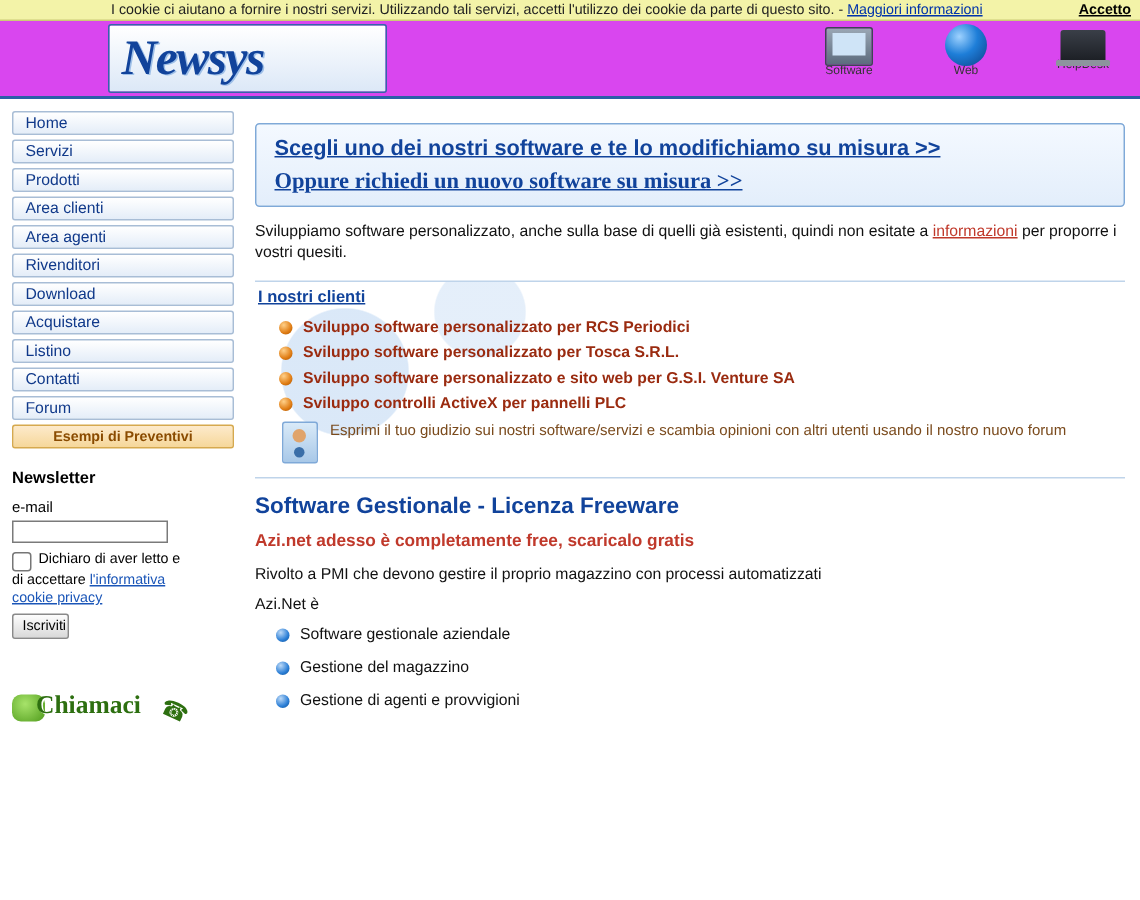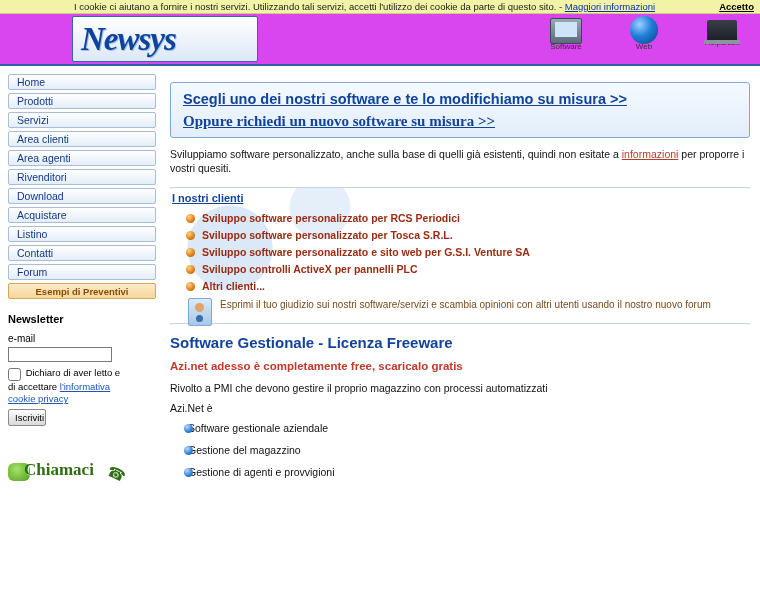--- a/index.html
+++ b/index.html
@@ -411,21 +411,21 @@
   .freeware ul {
     margin: 0;
     padding: 0 0 0 14px;
     list-style: none;
   }
   .freeware li {
     position: relative;
     font-size: 10.5px;
     color: #111;
     margin-bottom: 10px;
-    padding-left: 4px;
+    padding-left: 16px;
   }
   .freeware li:before {
     content: "";
     position: absolute;
     left: 0; top: 2px;
     width: 9px; height: 9px;
     border-radius: 50%;
     background: radial-gradient(circle at 35% 30%, #bcd9f7, #2a7ed6 60%, #12508f);
   }
 </style>
@@ -455,22 +455,22 @@
       <span class="laptop-icon"></span>
       <span class="lbl">HelpDesk</span>
     </div>
   </div>
 </div>
 
 <div class="page">
 
   <div class="sidebar">
     <a class="nav-item">Home</a>
+    <a class="nav-item">Servizi</a>
     <a class="nav-item">Prodotti</a>
-    <a class="nav-item">Servizi</a>
     <a class="nav-item">Area clienti</a>
     <a class="nav-item">Area agenti</a>
     <a class="nav-item">Rivenditori</a>
     <a class="nav-item">Download</a>
     <a class="nav-item">Acquistare</a>
     <a class="nav-item">Listino</a>
     <a class="nav-item">Contatti</a>
     <a class="nav-item">Forum</a>
     <a class="nav-item special">Esempi di Preventivi</a>
 
@@ -507,21 +507,20 @@
       <span>per proporre i vostri quesiti.</span>
     </p>
 
     <div class="clients">
       <h4>I nostri clienti</h4>
       <ul>
         <li>Sviluppo software personalizzato per RCS Periodici</li>
         <li>Sviluppo software personalizzato per Tosca S.R.L.</li>
         <li>Sviluppo software personalizzato e sito web per G.S.I. Venture SA</li>
         <li>Sviluppo controlli ActiveX per pannelli PLC</li>
-        <li>Altri clienti...</li>
       </ul>
       <div class="forum-note">
         <span class="avatar"></span>
         <span>Esprimi il tuo giudizio sui nostri software/servizi e scambia opinioni con altri utenti usando il nostro nuovo forum</span>
       </div>
     </div>
 
     <div class="freeware">
       <h2>Software Gestionale - Licenza Freeware</h2>
       <div class="tagline">Azi.net adesso è completamente free, scaricalo gratis</div>

